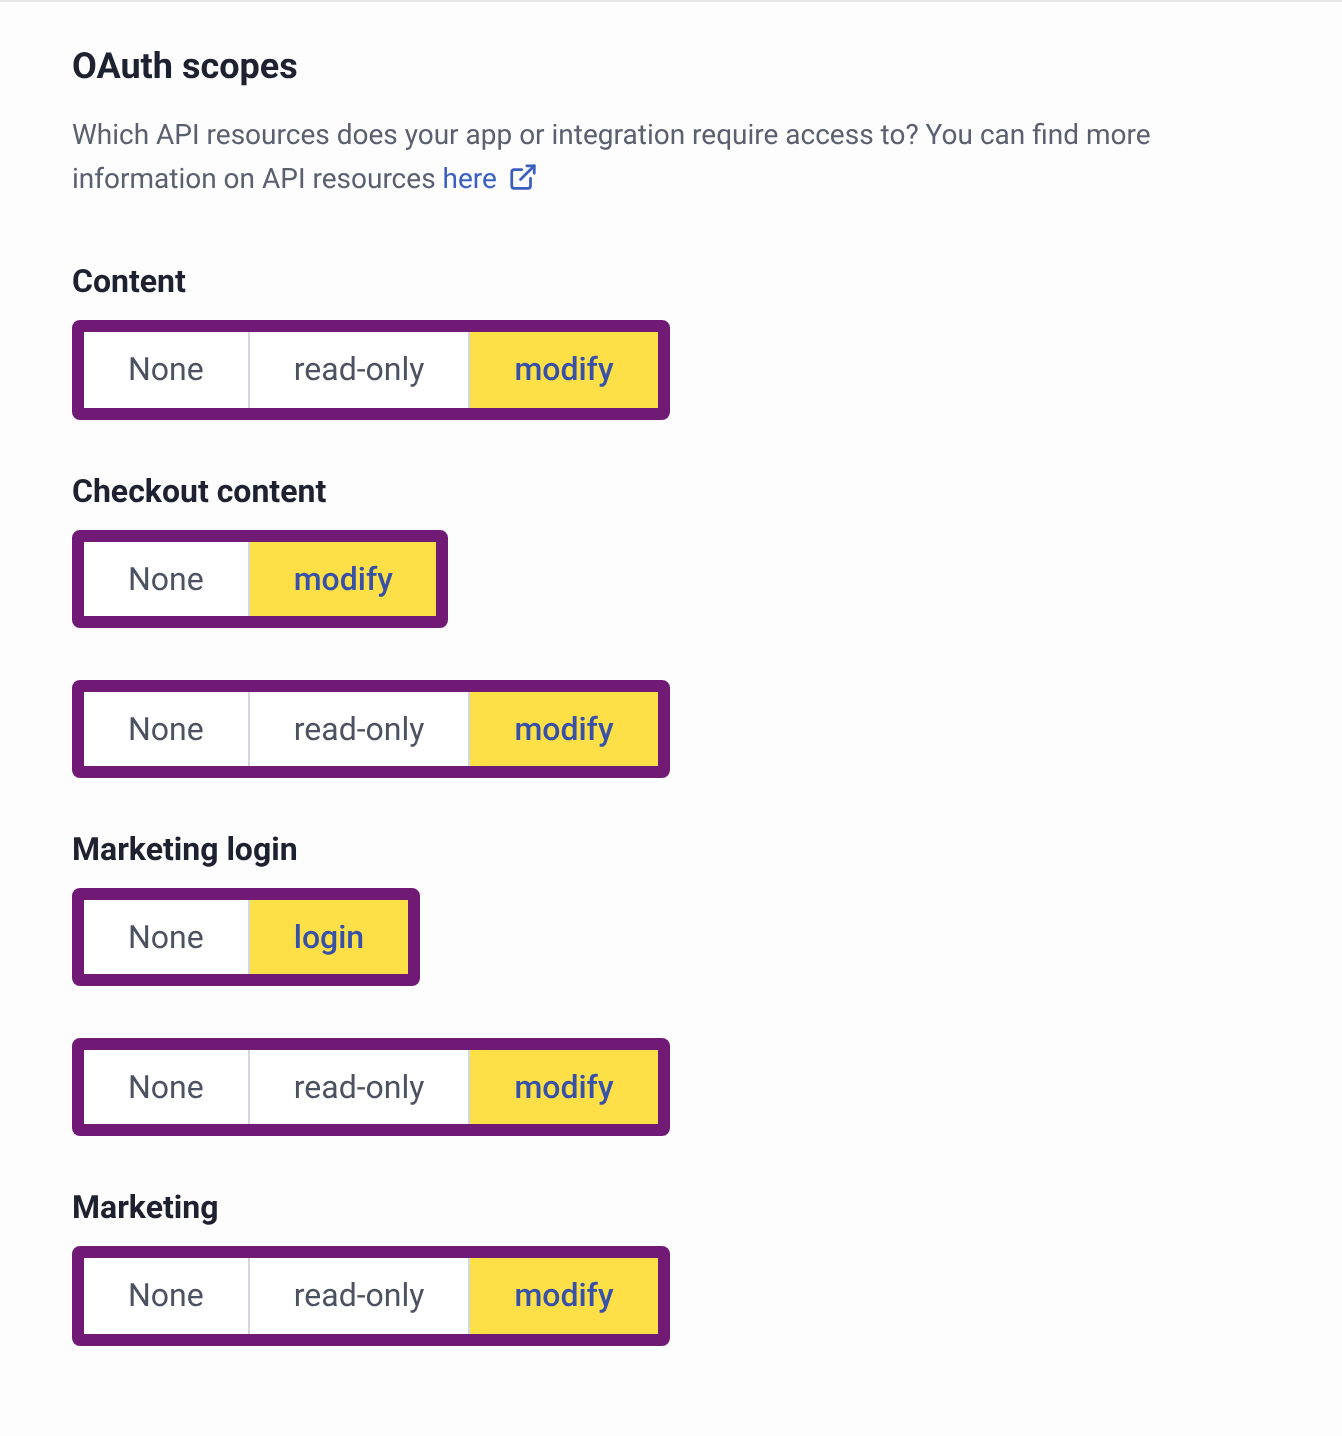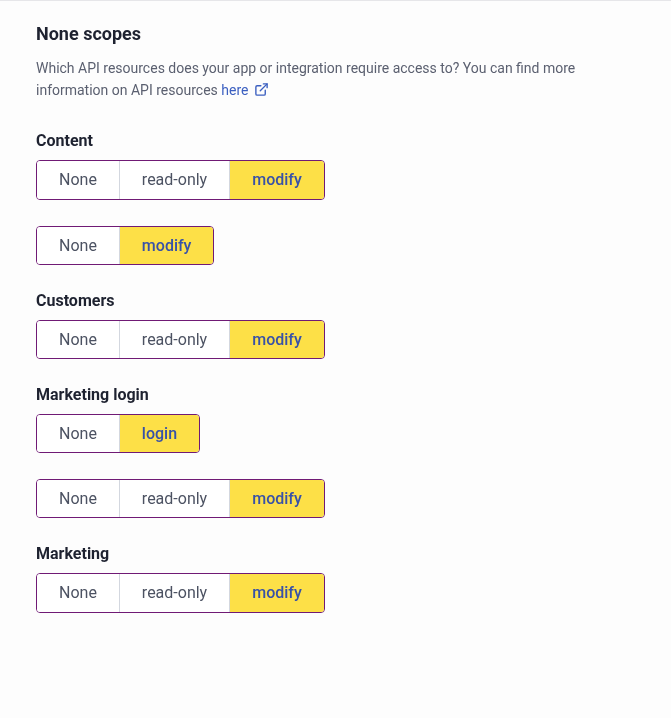--- a/index.html
+++ b/index.html
@@ -43,21 +43,21 @@
       margin-bottom: 26px;
     }
     .scope-label {
       font-size: 16px;
       font-weight: 700;
       color: #1e2230;
       margin-bottom: 10px;
     }
     .btn-group {
       display: inline-flex;
-      border: 1px solid #701a75;
+      border: 6px solid #701a75;
       border-radius: 4px;
       overflow: hidden;
     }
     .btn {
       appearance: none;
       border: none;
       background: #ffffff;
       color: #4c5262;
       font-size: 16px;
       padding: 9px 22px;
@@ -72,43 +72,43 @@
     .btn.active {
       background: #fde047;
       color: #3751a8;
       font-weight: 500;
     }
   </style>
 </head>
 <body>
 
 <div class="container">
-  <h2 class="title">None scopes</h2>
+  <h2 class="title">OAuth scopes</h2>
   <p class="description">
     <span>Which API resources does your app or integration require access to? You can find more information on API resources </span><a href="#"><span>here</span>
       <span class="ext-icon">
         <svg width="15" height="15" viewBox="0 0 24 24" fill="none" stroke="#3b5fc0" stroke-width="2.2" stroke-linecap="round" stroke-linejoin="round">
           <path d="M18 13v6a2 2 0 0 1-2 2H5a2 2 0 0 1-2-2V8a2 2 0 0 1 2-2h6"></path>
           <polyline points="15 3 21 3 21 9"></polyline>
           <line x1="10" y1="14" x2="21" y2="3"></line>
         </svg>
       </span></a>
   </p>
 
   <div id="scopes-holder">
       <div class="scope-block"><div class="scope-label">Content</div><div class="btn-group">
           <button class="btn">None</button>
           <button class="btn">read-only</button>
           <button class="btn active">modify</button>
         </div></div>
-      <div class="scope-block"><div class="btn-group">
+      <div class="scope-block"><div class="scope-label">Checkout content</div><div class="btn-group">
           <button class="btn">None</button>
           <button class="btn active">modify</button>
         </div></div>
-      <div class="scope-block"><div class="scope-label">Customers</div><div class="btn-group">
+      <div class="scope-block"><div class="btn-group">
           <button class="btn">None</button>
           <button class="btn">read-only</button>
           <button class="btn active">modify</button>
         </div></div>
       <div class="scope-block"><div class="scope-label">Marketing login</div><div class="btn-group">
           <button class="btn">None</button>
           <button class="btn active">login</button>
         </div></div>
       <div class="scope-block"><div class="btn-group">
           <button class="btn">None</button>

